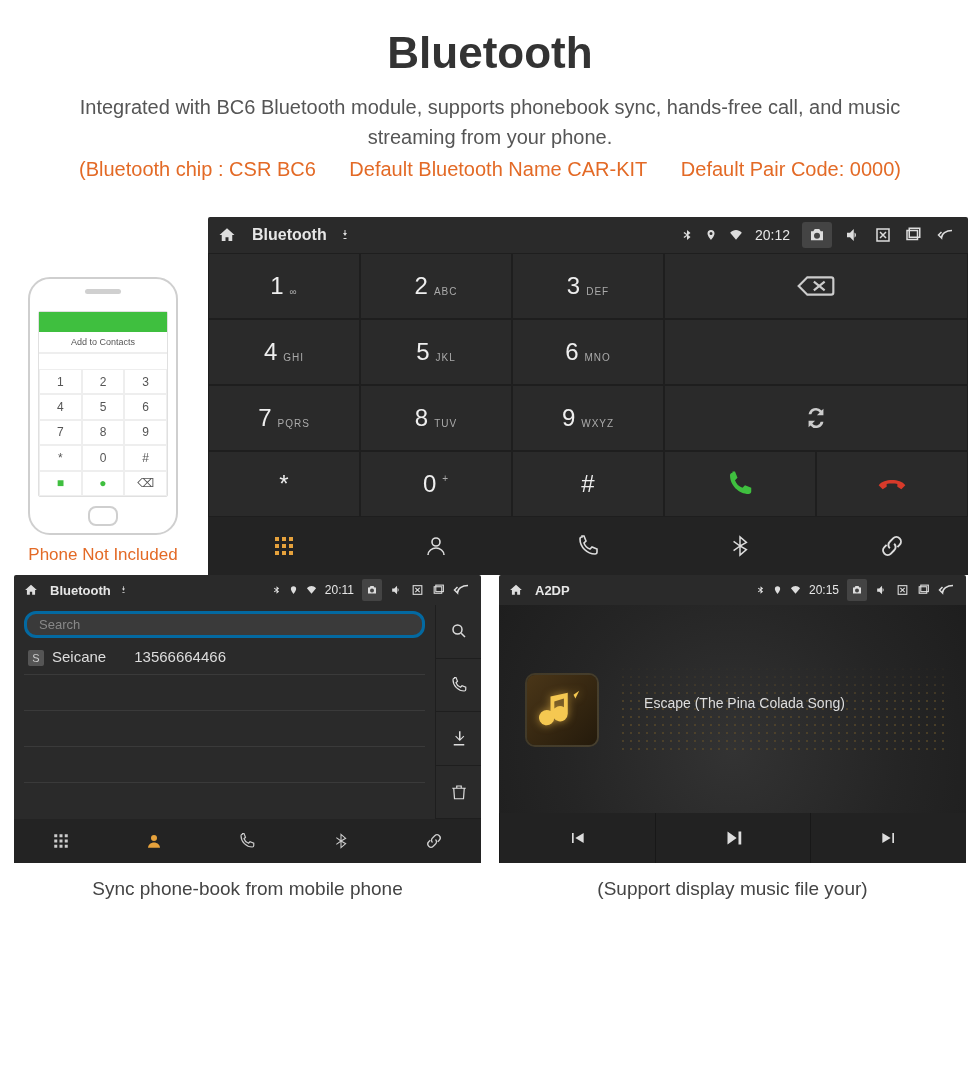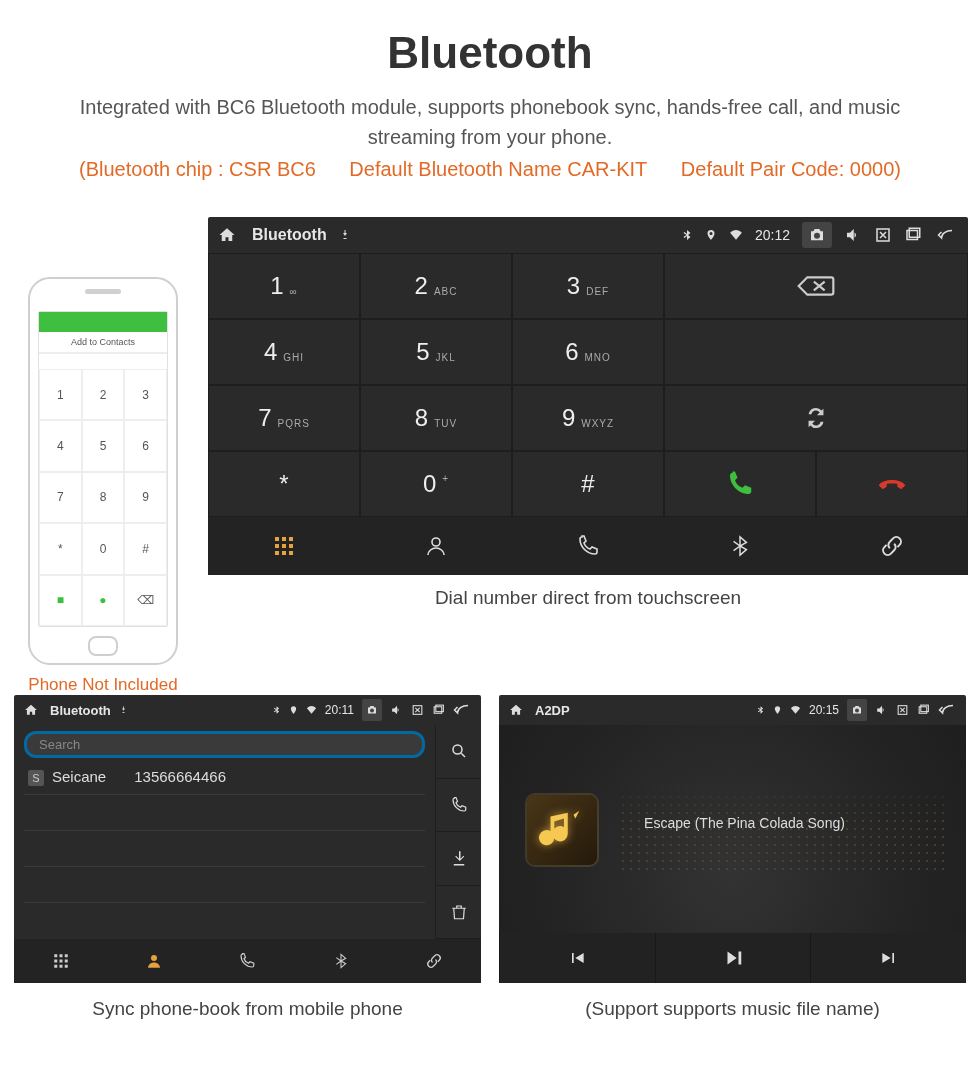--- a/index.html
+++ b/index.html
@@ -33,21 +33,21 @@
 
   
   .row1 {
     display: flex;
     gap: 14px;
     padding: 0 12px;
     align-items: flex-start;
   }
   .phone-col { width: 184px; text-align: center; }
   .phone-mock {
-    width: 150px; height: 388px;
+    width: 150px; height: 258px;
     margin: 60px auto 10px;
     border: 2px solid #cfcfcf;
     border-radius: 22px;
     background: #fff;
     position: relative;
   }
   .phone-speaker {
     width: 36px; height: 5px; border-radius: 3px;
     background:#d0d0d0; margin: 10px auto 4px;
   }
@@ -348,21 +348,20 @@
               <path d="M12 2v20l7-6-7-4 7-4-7-6zM5 7l7 5M5 17l7-5"></path>
             </svg>
         </div>
         <div class="tab">
           <svg viewBox="0 0 24 24" width="26" height="26" fill="none" stroke="#ddd" stroke-width="1.8">
               <path d="M10 14a4 4 0 0 1 0-6l3-3a4 4 0 0 1 6 6l-2 2M14 10a4 4 0 0 1 0 6l-3 3a4 4 0 0 1-6-6l2-2"></path>
             </svg>
         </div>
       </div>
     </div>
-    <div class="hu-caption">Dial number direct from touchscreen</div>
   </div>
 </div>
 
 <div class="row2">
 
   <div class="col">
     <div class="hu hu-sm contacts">
       <div class="hu-statusbar">
         <svg class="icon" viewBox="0 0 24 24" style="width:14px">
             <path d="M12 3 2 12h3v8h5v-5h4v5h5v-8h3z"></path>
@@ -541,16 +540,16 @@
             </svg>
           </div>
         <div class="ac">
             <svg viewBox="0 0 24 24" width="20" fill="#ddd">
               <path d="M16 6h2v12h-2zM4 6v12l10-6z"></path>
             </svg>
           </div>
       </div>
     </div>
     <div class="caption2">
-      <span class="sub">(Support supports music file name)</span>
+      <span class="sub">(Support display music file your)</span>
     </div>
   </div>
 </div>
 
 </body></html>

